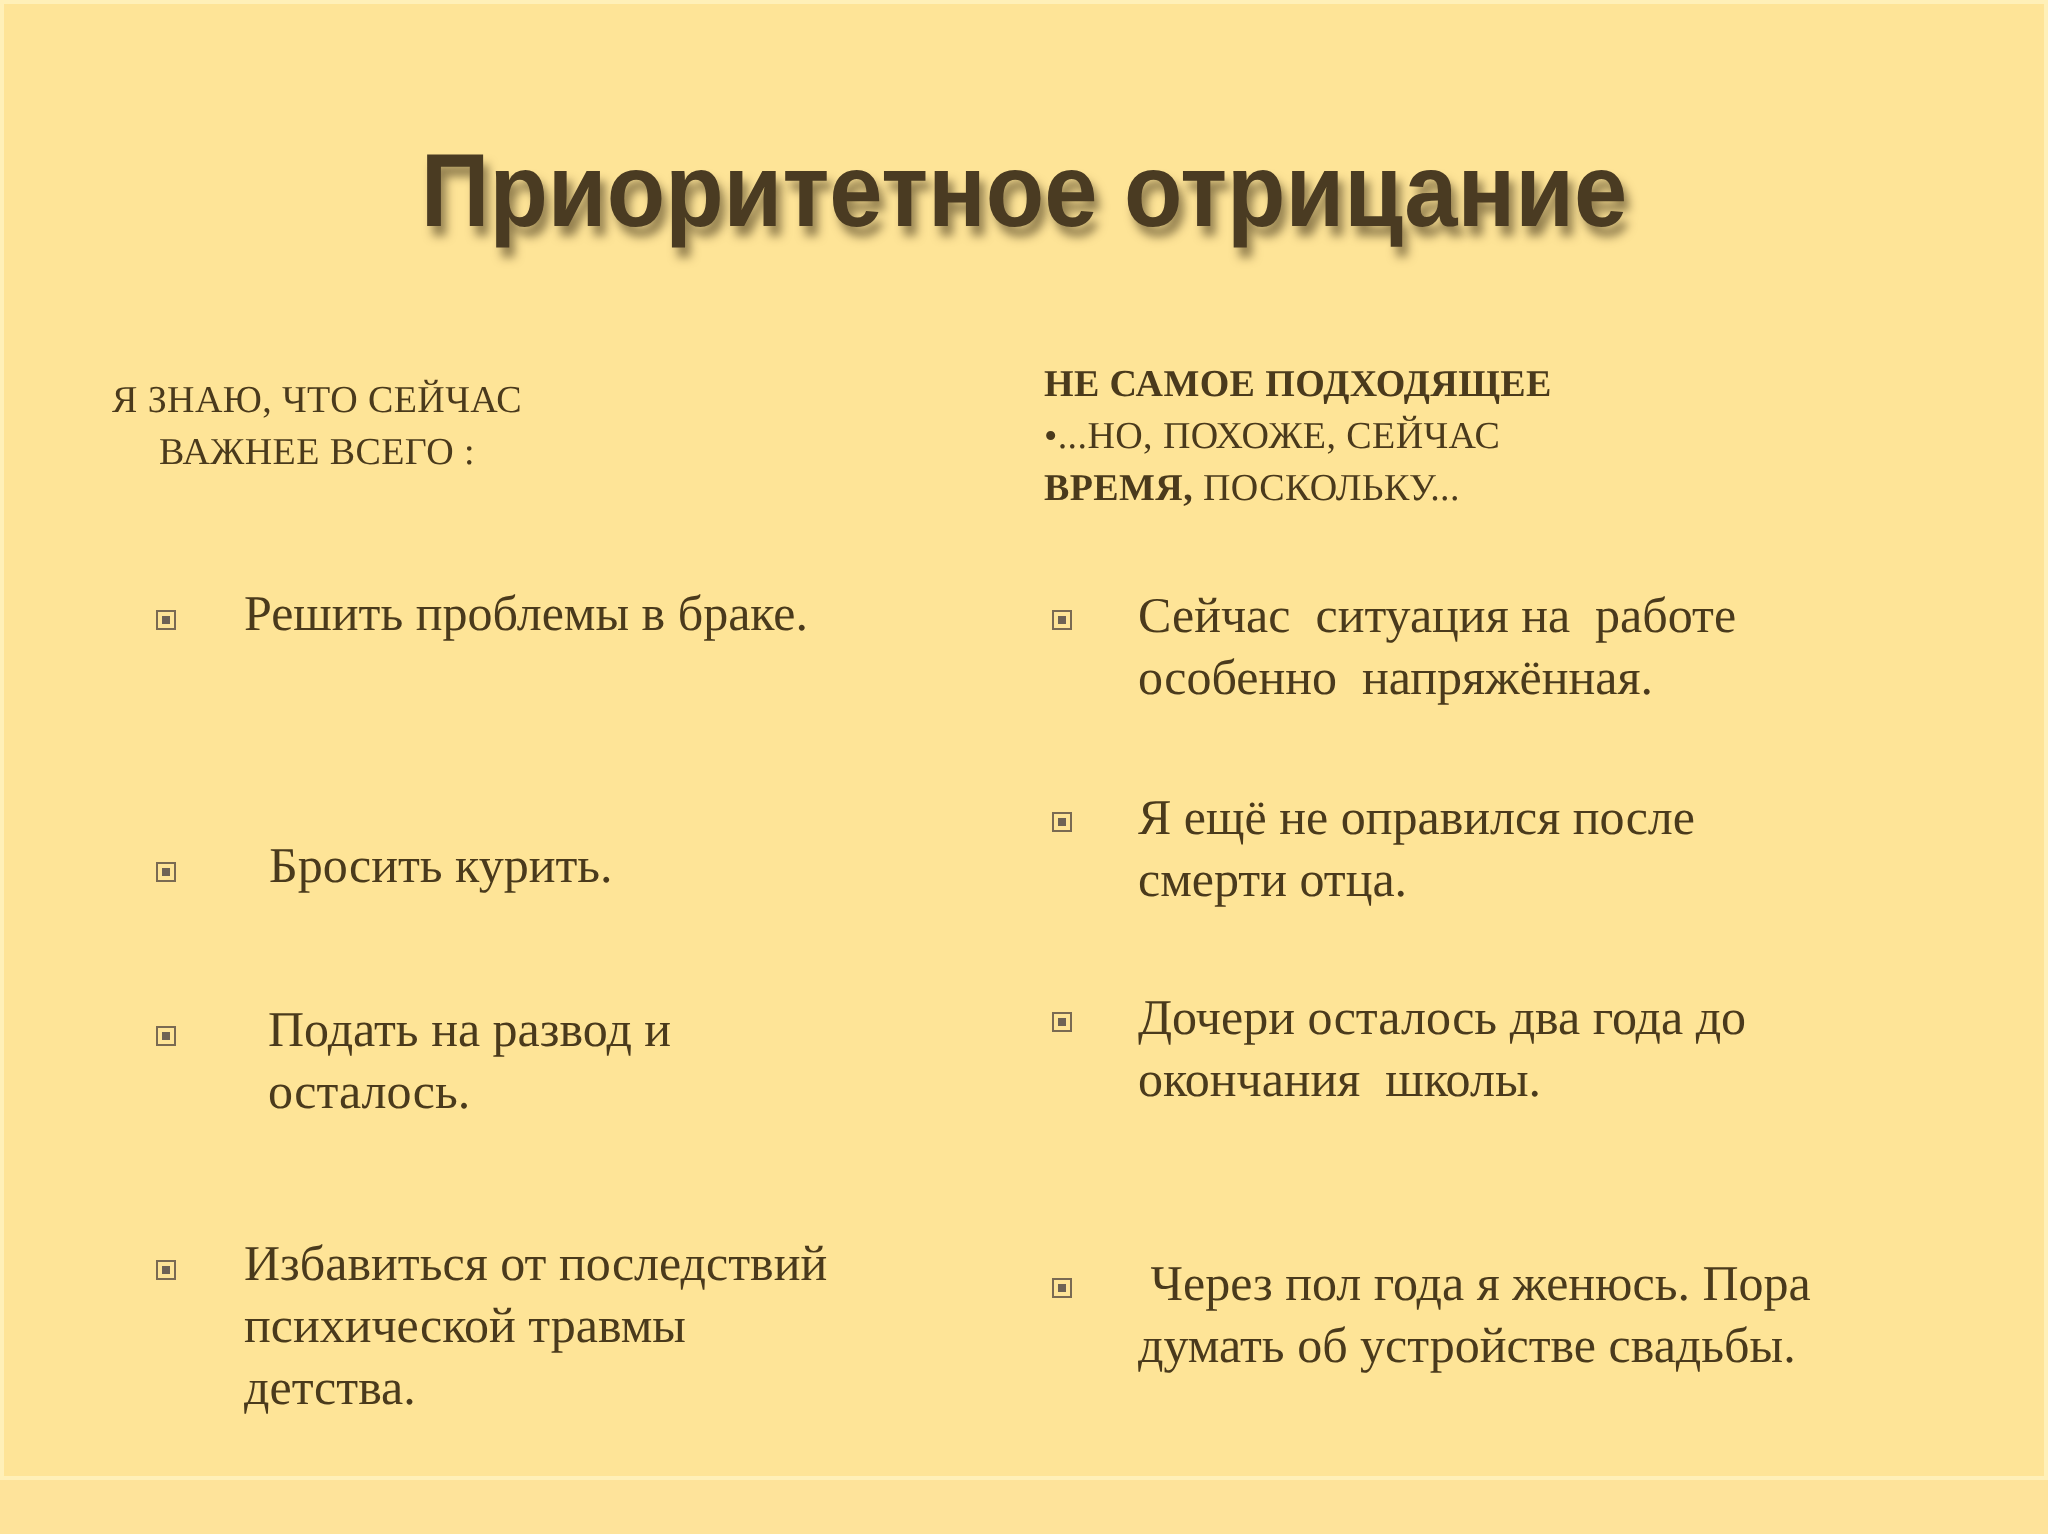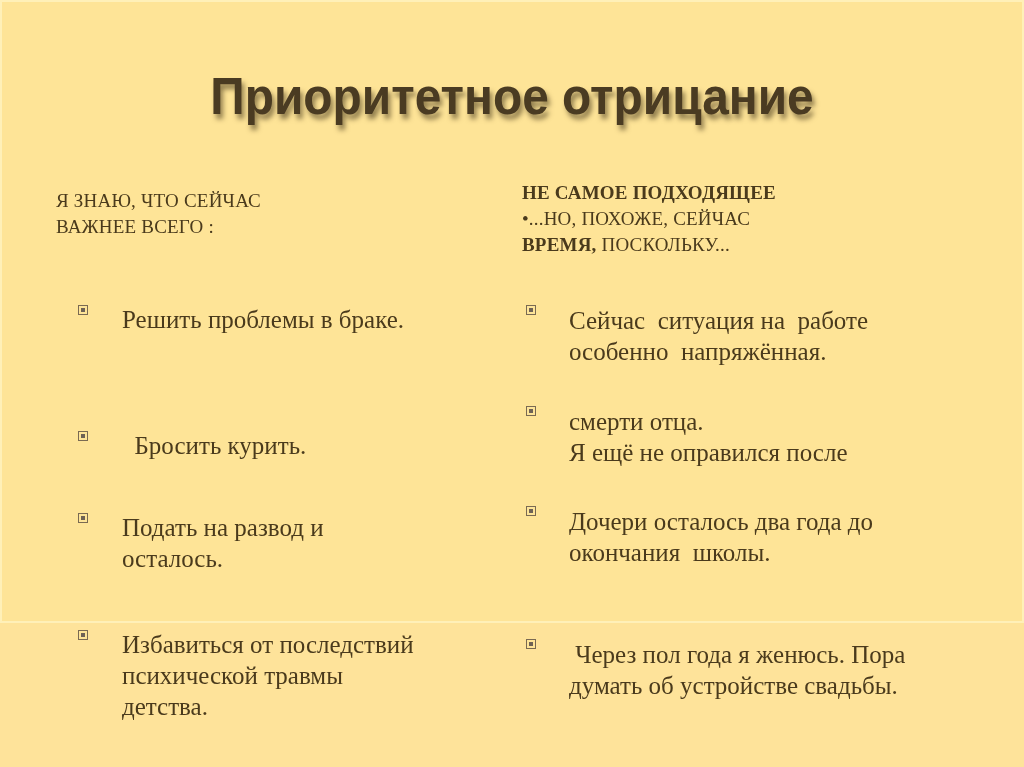--- a/index.html
+++ b/index.html
@@ -11,21 +11,21 @@
       height: 767px;
       overflow: hidden;
       background: #fee39a;
       position: relative;
       font-family: "Liberation Serif", "DejaVu Serif", serif;
       color: #4a3a1c;
     }
     .slide {
       position: absolute;
       left: 0; top: 0;
-      width: 1024px; height: 623px;
+      width: 1024px; height: 740px;
       background: #fee497;
       box-shadow: inset 0 0 0 2px #fff0b8;
     }
     .title {
       position: absolute;
       left: 0; top: 66px;
       width: 1024px;
       text-align: center;
       font-family: "Liberation Sans", "DejaVu Sans", sans-serif;
       font-weight: bold;
@@ -36,21 +36,21 @@
       transform: scaleX(0.92);
       transform-origin: center;
     }
     .col-head {
       position: absolute;
       font-size: 19px;
       line-height: 26px;
       color: #4a3a1c;
       letter-spacing: 0.2px;
     }
-    .col-head.left { left: 56px; top: 188px; }
+    .col-head.left { left: 56px; top: 188px; text-align: center; }
     .col-head.right { left: 522px; top: 180px; }
     .col-head b { font-weight: bold; }
     .bullet-list {
       position: absolute;
       margin: 0;
       padding: 0;
       list-style: none;
     }
     .bullet-item {
       position: absolute;
@@ -68,21 +68,20 @@
     .bullet-icon::after {
       content: "";
       position: absolute;
       left: 2px; top: 2px;
       width: 4px; height: 4px;
       background: #6e6255;
     }
     .bullet-text {
       position: absolute;
       white-space: nowrap;
-      margin-top: 12px;
     }
   </style>
 </head>
 <body>
 
 <div class="slide">
 
   <div class="title">Приоритетное отрицание</div>
 
   <div class="col-head left">
@@ -104,21 +103,21 @@
       </span>
     </div>
     <div class="bullet-item" style="left:78px; top:418px;">
       <span class="bullet-icon" style="left:0; top:13px;"></span>
       <span class="bullet-text" style="left:44px; top:0;text-align:center;">
         <div style="white-space:pre">  Бросить курить.</div>
       </span>
     </div>
     <div class="bullet-item" style="left:78px; top:500px;">
       <span class="bullet-icon" style="left:0; top:13px;"></span>
-      <span class="bullet-text" style="left:44px; top:0;">
+      <span class="bullet-text" style="left:56px; top:0;">
         <div>Подать на развод и</div>
         <div>осталось.</div>
       </span>
     </div>
     <div class="bullet-item" style="left:78px; top:617px;">
       <span class="bullet-icon" style="left:0; top:13px;"></span>
       <span class="bullet-text" style="left:44px; top:0;">
         <div>Избавиться от последствий</div>
         <div>психической травмы</div>
         <div>детства.</div>
@@ -130,22 +129,22 @@
     <div class="bullet-item" style="left:526px; top:293px;">
       <span class="bullet-icon" style="left:0; top:12px;"></span>
       <span class="bullet-text" style="left:43px; top:0;">
         <div style="white-space:pre">Сейчас  ситуация на  работе</div>
         <div style="white-space:pre">особенно  напряжённая.</div>
       </span>
     </div>
     <div class="bullet-item" style="left:526px; top:394px;">
       <span class="bullet-icon" style="left:0; top:12px;"></span>
       <span class="bullet-text" style="left:43px; top:0;">
+        <div>Я ещё не оправился после</div>
         <div>смерти отца.</div>
-        <div>Я ещё не оправился после</div>
       </span>
     </div>
     <div class="bullet-item" style="left:526px; top:494px;">
       <span class="bullet-icon" style="left:0; top:12px;"></span>
       <span class="bullet-text" style="left:43px; top:0;">
         <div>Дочери осталось два года до</div>
         <div style="white-space:pre">окончания  школы.</div>
       </span>
     </div>
     <div class="bullet-item" style="left:526px; top:627px;">

